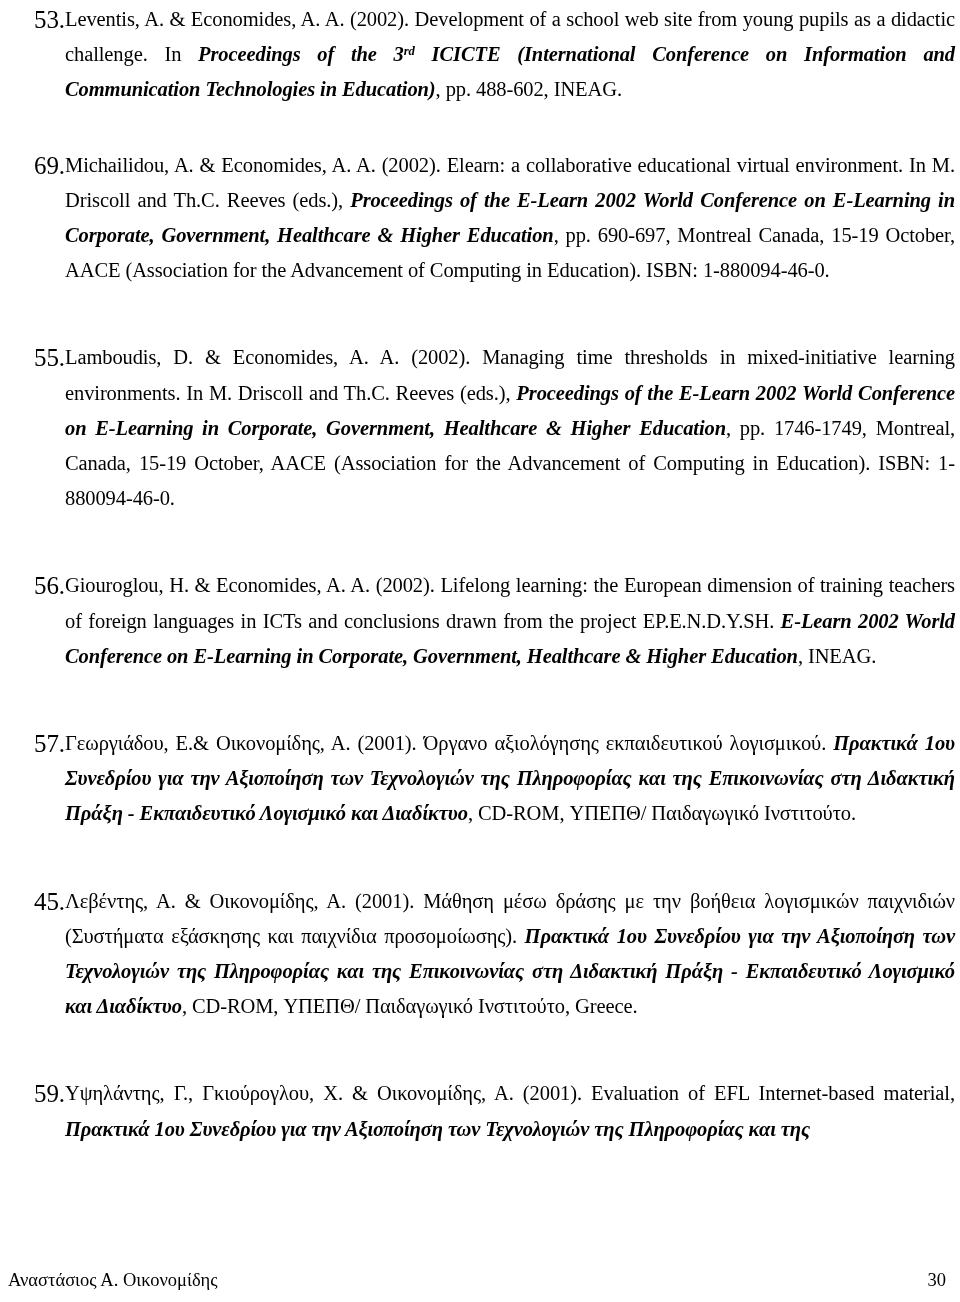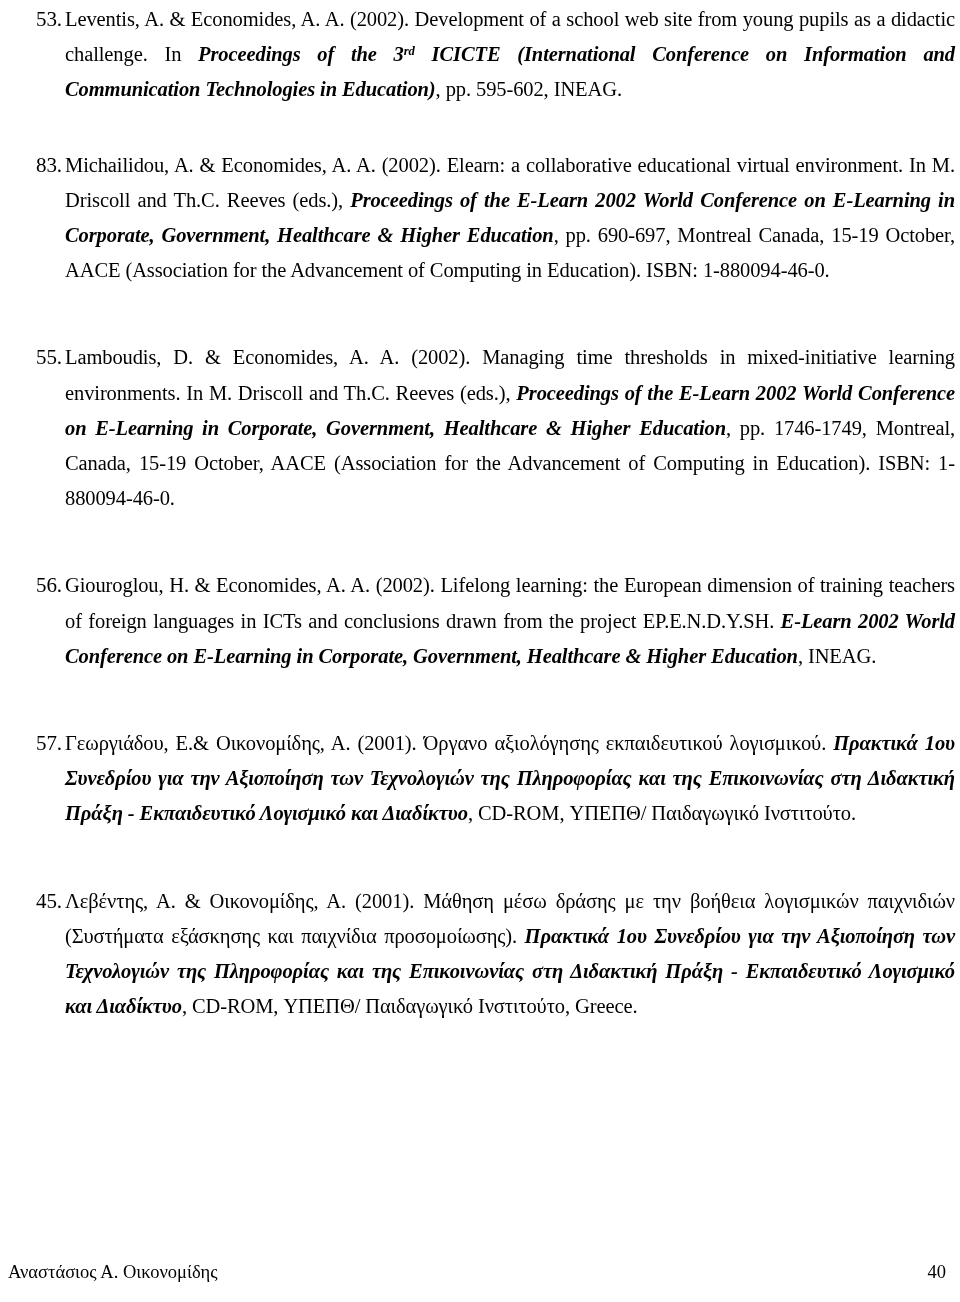--- a/index.html
+++ b/index.html
@@ -35,67 +35,67 @@
     line-height: 35.2px;
     text-align: justify;
     text-justify: inter-word;
     letter-spacing: -0.1px;
   }
   .ref-num {
     position: absolute;
     left: 0;
     top: 0;
     width: 32px;
-    text-align: center;
-    font-size: 21px;
+    text-align: right;
+    font-size: 25px;
     line-height: 35.2px;
   }
   .ref-body { display: block; }
   .ref-body i, .ref-body .bi {
     font-weight: bold;
   }
   sup {
     font-size: 0.62em;
     vertical-align: 0.46em;
     line-height: 0;
   }
   .gap-md { height: 40px; }
   .gap-lg { height: 52px; }
 
   .footer {
     position: absolute;
     left: 0;
-    bottom: 18px;
+    bottom: 10px;
     width: 960px;
     padding: 0 14px 0 8px;
     display: flex;
     justify-content: space-between;
     align-items: baseline;
     font-size: 18.5px;
     line-height: 24px;
   }
   .footer-left { text-align: left; }
   .footer-right { text-align: right; }
 </style>
 </head>
 <body>
 
 <div class="page">
 
   <div class="content">
 
     <div class="ref-entry">
       <span class="ref-num">53.</span>
-      <span class="ref-body"><span>Leventis, A.  &amp; Economides, A. A. (2002). Development of a school web site from young pupils as a didactic challenge. In </span><i><span>Proceedings of the 3</span><sup>rd</sup><span> ICICTE (International Conference on Information and Communication Technologies in Education)</span></i><span>, pp. 595-602, INEAG.</span></span>
+      <span class="ref-body"><span>Leventis, A.  &amp; Economides, A. A. (2002). Development of a school web site from young pupils as a didactic challenge. In </span><i><span>Proceedings of the 3</span><sup>rd</sup><span> ICICTE (International Conference on Information and Communication Technologies in Education)</span></i><span>, pp. 488-602, INEAG.</span></span>
     </div>
 
     <div class="gap-md"></div>
 
     <div class="ref-entry">
-      <span class="ref-num">83.</span>
+      <span class="ref-num">69.</span>
       <span class="ref-body"><span>Michailidou, A. &amp; Economides, A. A. (2002). Elearn: a collaborative educational virtual environment. In M. Driscoll and Th.C. Reeves (eds.), </span><i>Proceedings of the E-Learn 2002 World Conference on E-Learning in Corporate, Government, Healthcare &amp; Higher Education</i><span>, pp. 690-697, Montreal Canada, 15-19 October, AACE (Association for the Advancement of Computing in Education). ISBN: 1-880094-46-0.</span></span>
     </div>
 
     <div class="gap-lg"></div>
 
     <div class="ref-entry">
       <span class="ref-num">55.</span>
       <span class="ref-body"><span>Lamboudis, D. &amp; Economides, A. A. (2002). Managing time thresholds in mixed-initiative learning environments. In M. Driscoll and Th.C. Reeves (eds.), </span><i>Proceedings of the E-Learn 2002 World Conference on E-Learning in Corporate, Government, Healthcare &amp; Higher Education</i><span>, pp. 1746-1749, Montreal, Canada, 15-19 October, AACE (Association for the Advancement of Computing in Education). ISBN: 1-880094-46-0.</span></span>
     </div>
 
@@ -115,21 +115,25 @@
 
     <div class="gap-lg"></div>
 
     <div class="ref-entry">
       <span class="ref-num">45.</span>
       <span class="ref-body"><span>Λεβέντης, Α. &amp; Οικονομίδης, Α. (2001). Μάθηση μέσω δράσης με την βοήθεια λογισμικών παιχνιδιών (Συστήματα εξάσκησης και παιχνίδια προσομοίωσης). </span><i>Πρακτικά 1ου Συνεδρίου για την Αξιοποίηση των Τεχνολογιών της Πληροφορίας και της Επικοινωνίας στη Διδακτική Πράξη - Εκπαιδευτικό Λογισμικό και Διαδίκτυο</i><span>, CD-ROM, ΥΠΕΠΘ/ Παιδαγωγικό Ινστιτούτο, Greece.</span></span>
     </div>
 
     <div class="gap-lg"></div>
 
+    <div class="ref-entry">
+      <span class="ref-num">59.</span>
+      <span class="ref-body"><span>Υψηλάντης, Γ., Γκιούρογλου, Χ. &amp; Οικονομίδης, Α. (2001). Evaluation of EFL Internet-based material, </span><i>Πρακτικά 1ου Συνεδρίου για την Αξιοποίηση των Τεχνολογιών της Πληροφορίας και της </i></span>
+    </div>
 
   </div>
 
   <div class="footer">
     <span class="footer-left">Αναστάσιος Α. Οικονομίδης</span>
-    <span class="footer-right">40</span>
+    <span class="footer-right">30</span>
   </div>
 
 </div>
 
 </body></html>

